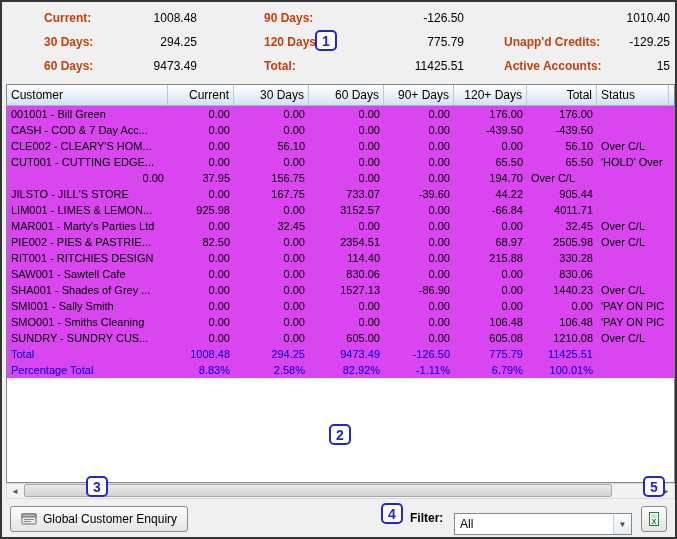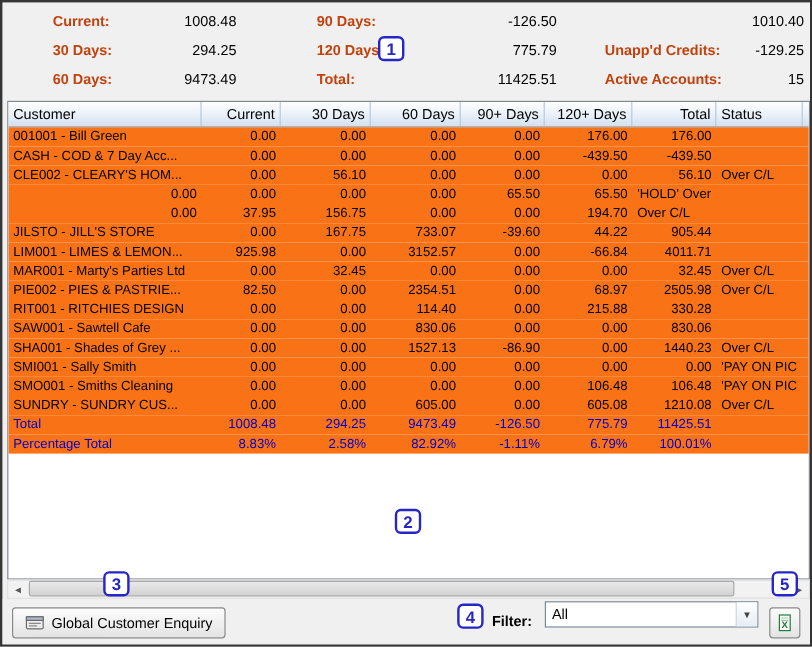--- a/index.html
+++ b/index.html
@@ -37,21 +37,21 @@
     height:21px;
     background:linear-gradient(#ffffff, #e8f0f8 55%, #d3e1f0);
     border-bottom:1px solid #9eb6ce;
     font-size:12px; color:#000;
   }
   .hcell {
     border-right:1px solid #b7c9db;
     padding:0 4px; line-height:20px;
     overflow:hidden; white-space:nowrap;
   }
-  .trow { height:16px; font-size:11px; line-height:16px; background:#f97316; }
+  .trow { height:16px; font-size:11px; line-height:16px; background:#d946ef; }
   .cell { padding:0 4px; overflow:hidden; white-space:nowrap; }
   .a-left  { text-align:left; }
   .a-right { text-align:right; }
   .trow.total-row .cell, .trow.percent-row .cell { color:#0000cc; }
   
   .hscroll {
     position:absolute; left:4px; top:481px; width:669px; height:16px;
     background:#f2f2f2; border:1px solid #dcdcdc;
     display:flex; align-items:center;
   }
@@ -71,21 +71,21 @@
     position:absolute; display:flex; align-items:center; gap:6px;
     height:26px; padding:0 10px;
     background:linear-gradient(#fdfdfd,#e3e3e3);
     border:1px solid #8a8a8a; border-radius:3px;
     font-size:12px; color:#000; cursor:default;
   }
   .enquiry-btn { left:8px; top:7px; }
   .excel-btn { left:639px; top:7px; width:26px; padding:0; justify-content:center; }
   .filter-label { position:absolute; left:408px; top:12px; font-size:12px; font-weight:bold; }
   .combo {
-    position:absolute; left:452px; top:2px; width:178px; height:22px;
+    position:absolute; left:452px; top:14px; width:178px; height:22px;
     background:#fff; border:1px solid #7a8a99;
     display:flex; align-items:center; font-size:12px;
   }
   .combo-text { flex:1; padding:0 5px; overflow:hidden; white-space:nowrap; }
   .combo-arrow {
     width:18px; height:100%; border-left:1px solid #c9d4dd;
     display:flex; align-items:center; justify-content:center;
     font-size:8px; color:#444; background:linear-gradient(#fefefe,#e6edf3);
   }
   
@@ -165,20 +165,21 @@
           <div class="cell a-left">CLE002 - CLEARY'S HOM...</div>
           <div class="cell a-right">0.00</div>
           <div class="cell a-right">56.10</div>
           <div class="cell a-right">0.00</div>
           <div class="cell a-right">0.00</div>
           <div class="cell a-right">0.00</div>
           <div class="cell a-right">56.10</div>
           <div class="cell a-left">Over C/L</div>
         </div>
         <div class="trow">
+          <div class="cell a-left">CUT001 - CUTTING EDGE...</div>
           <div class="cell a-right">0.00</div>
           <div class="cell a-right">0.00</div>
           <div class="cell a-right">0.00</div>
           <div class="cell a-right">0.00</div>
           <div class="cell a-right">65.50</div>
           <div class="cell a-right">65.50</div>
           <div class="cell a-left">'HOLD' Over</div>
         </div>
         <div class="trow">
           <div class="cell a-right">0.00</div>

